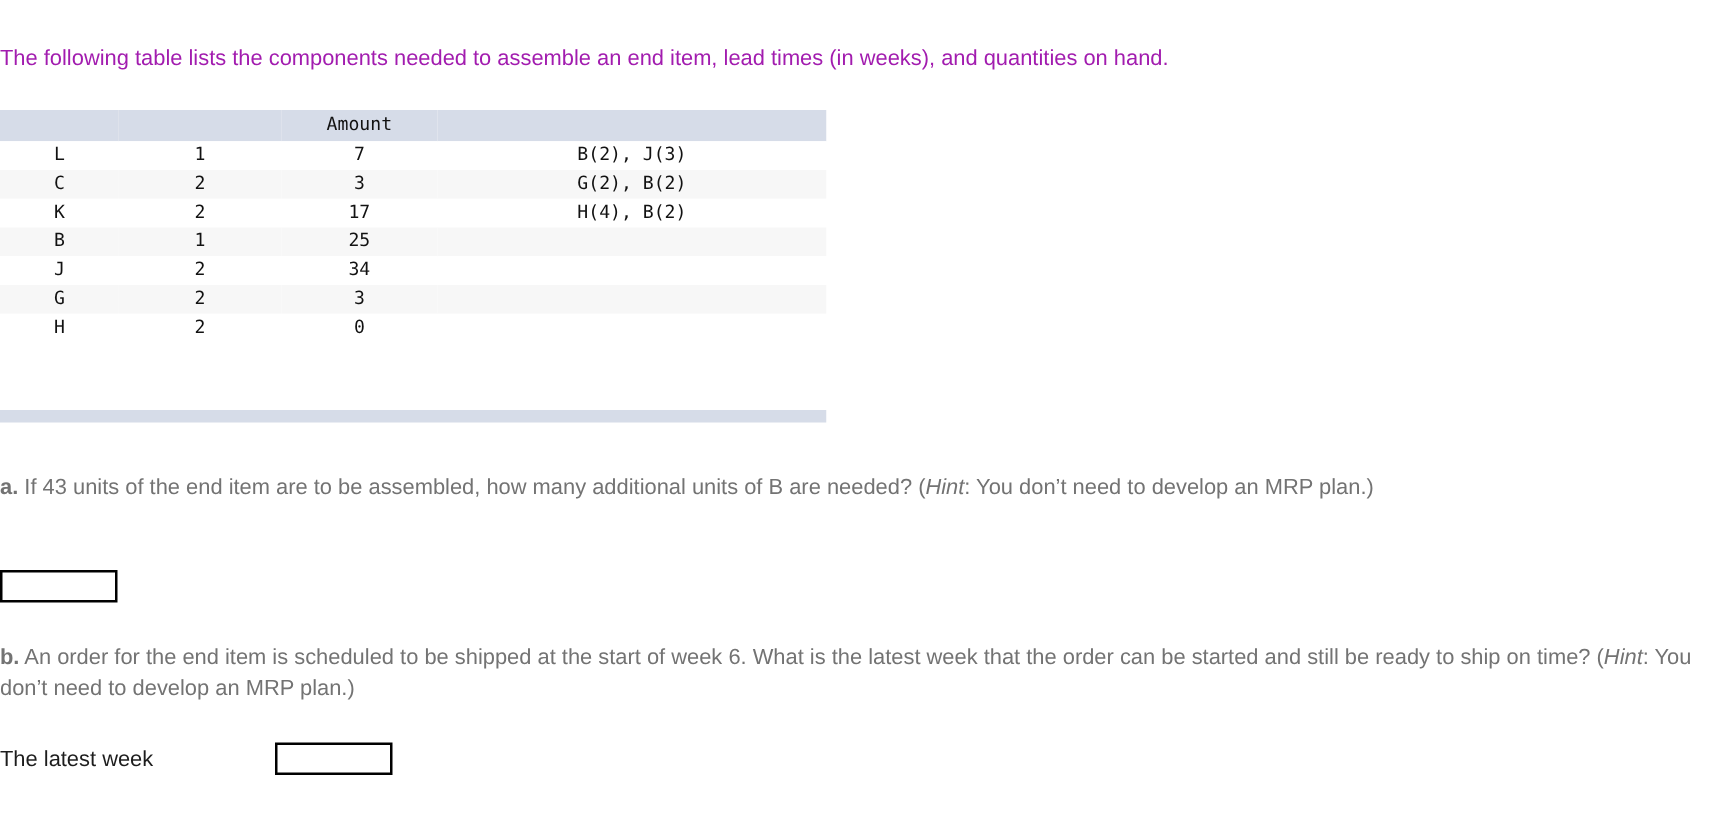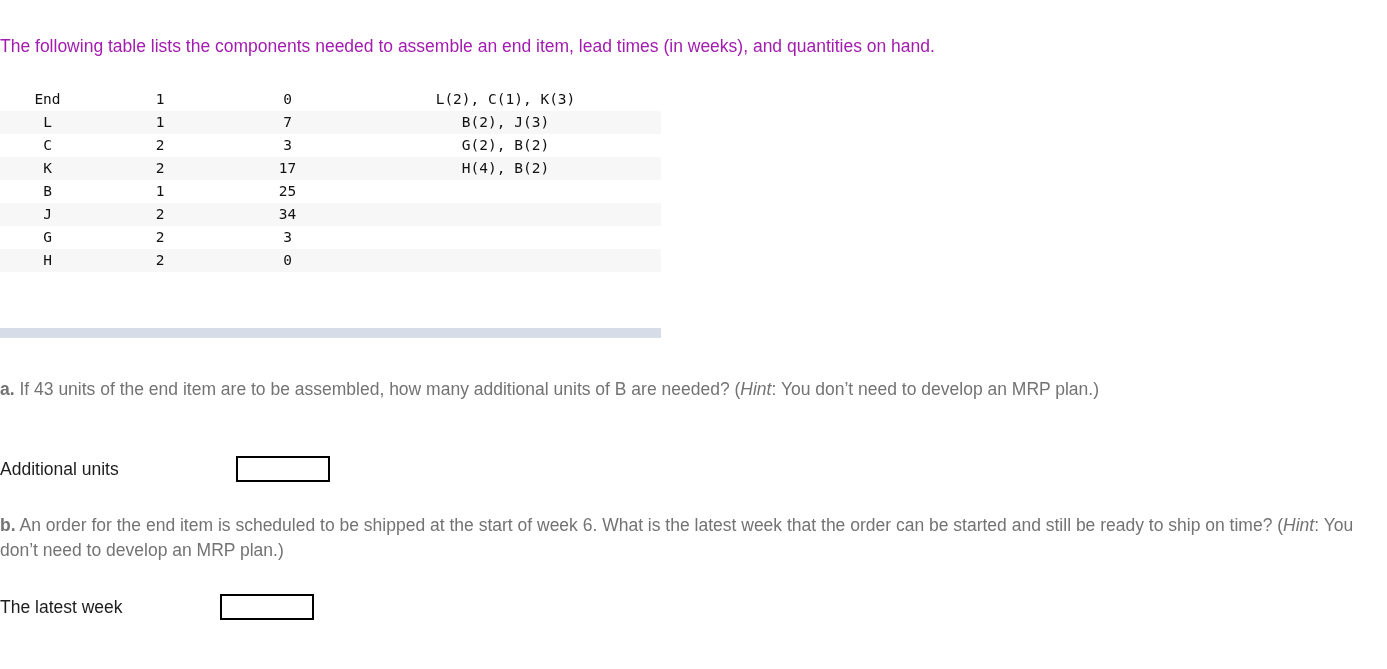--- a/index.html
+++ b/index.html
@@ -132,28 +132,28 @@
     color: #1d1d1d;
   }
 </style>
 </head>
 <body>
 
 <div class="intro">The following table lists the components needed to assemble an end item, lead times (in weeks), and quantities on hand.</div>
 
 <table class="bom-table">
   <thead>
+    <tr class="hdr-top">
+      <th class="col-item"></th>
+      <th class="col-lead"></th>
+      <th class="col-amt">Amount</th>
+      <th class="col-comp"></th>
+    </tr>
   </thead>
   <tbody id="table-body">
-      <tr>
-        <td class="col-item">End</td>
-        <td class="col-lead">1</td>
-        <td class="col-amt">0</td>
-        <td class="col-comp">L(2), C(1), K(3)</td>
-      </tr>
       <tr>
         <td class="col-item">L</td>
         <td class="col-lead">1</td>
         <td class="col-amt">7</td>
         <td class="col-comp">B(2), J(3)</td>
       </tr>
       <tr>
         <td class="col-item">C</td>
         <td class="col-lead">2</td>
         <td class="col-amt">3</td>
@@ -193,21 +193,20 @@
 </table>
 
 <div class="table-spacer"></div>
 <div class="table-footer-bar"></div>
 
 <div class="qblock" id="question-a">
   <span class="qlabel">a.</span><span> If 43 units of the end item are to be assembled, how many additional units of B are needed? (</span><em>Hint</em><span>: You don’t need to develop an MRP plan.)</span>
 </div>
 
 <div class="answer-row" id="answer-row-a">
-  <span class="answer-label">Additional units</span>
   <input class="answer-box" type="text" value="" style="">
 </div>
 
 <div class="qblock" id="question-b">
   <span class="qlabel">b.</span><span> An order for the end item is scheduled to be shipped at the start of week 6. What is the latest week that the order can be started and still be ready to ship on time? (</span><em>Hint</em><span>: You don’t need to develop an MRP plan.)</span>
 </div>
 
 <div class="answer-row" id="answer-row-b">
   <span class="answer-label">The latest week</span>
   <input class="answer-box" type="text" value="" style="">

